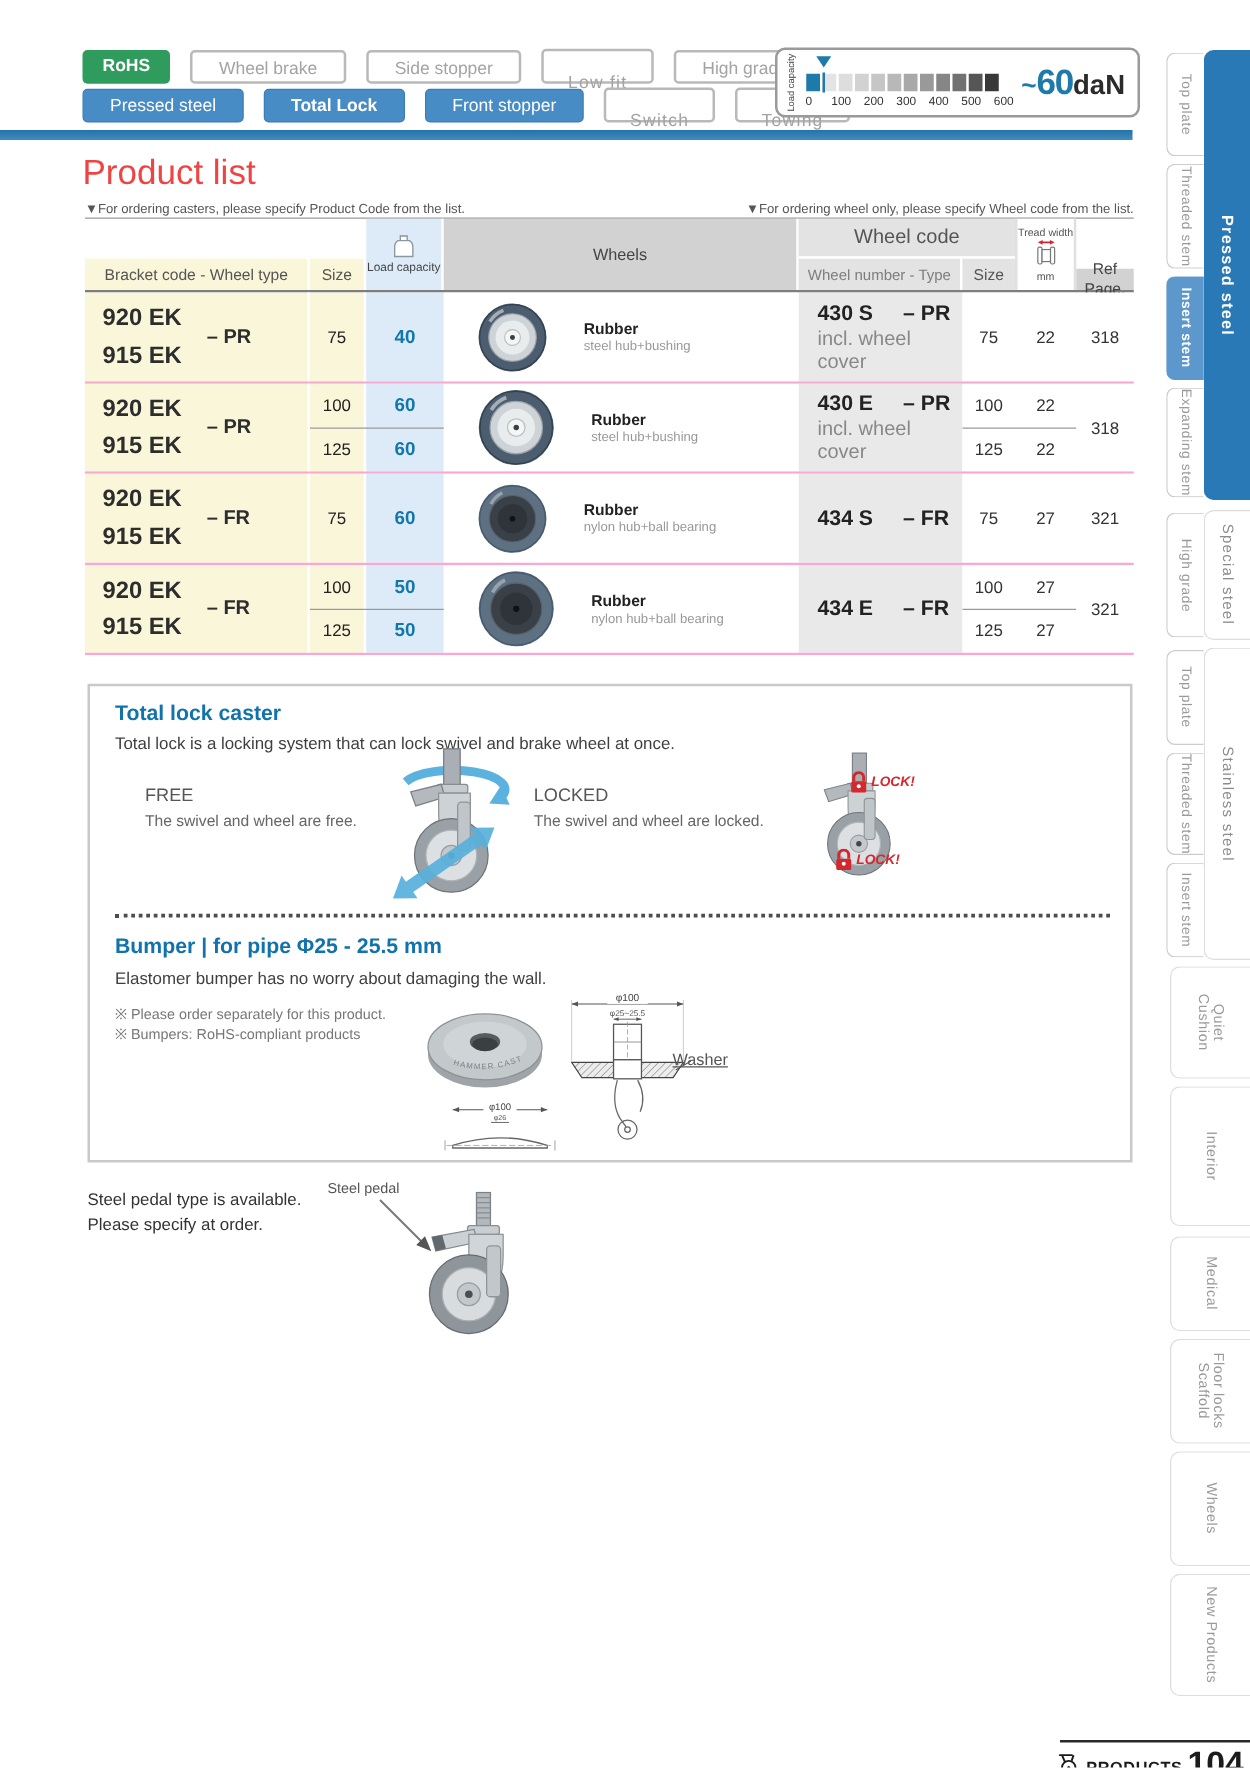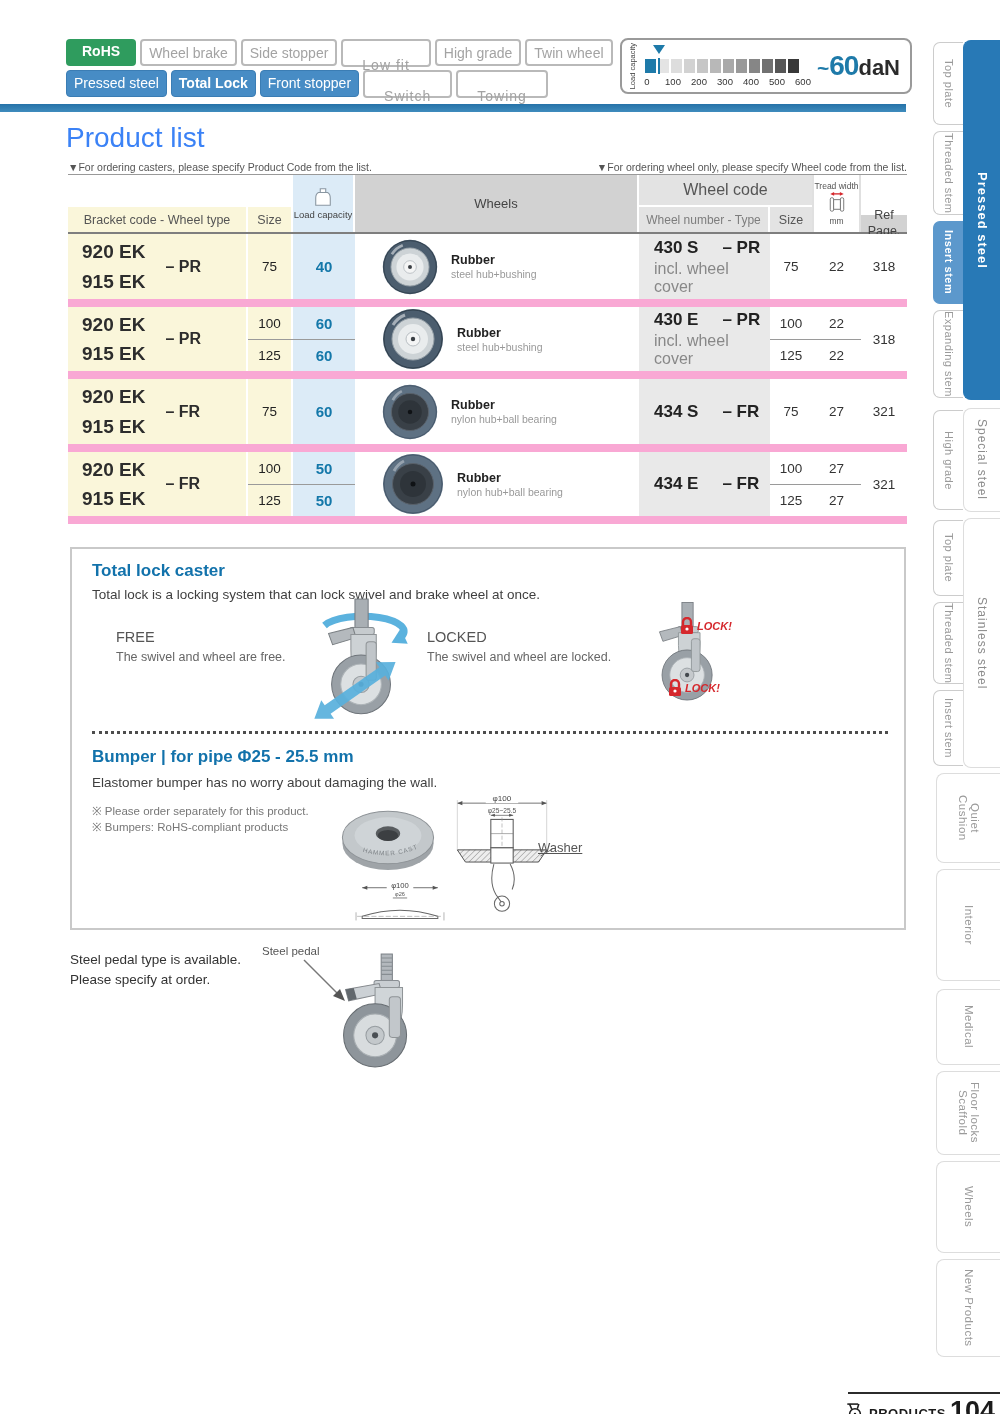--- a/index.html
+++ b/index.html
@@ -1,22 +1,22 @@
 <!DOCTYPE html>
 <html><head>
 <meta charset="utf-8">
 <style>
   * { margin:0; padding:0; box-sizing:border-box; }
   body { font-family:"Liberation Sans", sans-serif; background:#fff; }
   .page { position:relative; width:1000px; height:1414px; background:#fff; overflow:hidden; }
 
   
   .badges { position:absolute; left:66px; top:39px; }
-  .badge-row { display:flex; gap:4px; margin-bottom:3px; }
-  .badge { height:27px; line-height:24px; padding:0 7px; border-radius:4px; font-size:14px; text-align:center; }
+  .badge-row { display:flex; gap:16px; margin-bottom:3px;align-items:center; }
+  .badge { height:27px; line-height:24px; padding:0 21px; border-radius:4px; font-size:14px; text-align:center; }
   .badge.green { background:#2f9c5e; color:#fff; font-weight:bold; padding:0 16px; }
   .badge.blue { background:#478cc5; color:#fff; border:1px solid #3b7db4; }
   .badge.blue.bold { font-weight:bold; }
   .badge.outline { border:2px solid #b9b9b9; color:#a3a3a3; background:#fff; }
   .badge.wide { padding:12px 19px; letter-spacing:1px; }
 
   
   .gauge { position:absolute; left:620px; top:38px; width:292px; height:56px; border:2px solid #9a9a9a; border-radius:8px; display:flex; align-items:center; padding:0 10px 0 6px; background:#fff; }
   .gauge-axis { writing-mode:vertical-rl; transform:rotate(180deg); font-size:7.5px; color:#444; width:11px; text-align:center; }
   .gauge-scale { position:relative; width:168px; height:48px; margin-left:4px; }
@@ -32,48 +32,48 @@
   .gauge-marker { position:absolute; left:16px; top:3px; width:0; height:0; border-left:6px solid transparent; border-right:6px solid transparent; border-top:9px solid #1e7aa9; transform:translateX(-50%); }
   .gauge-labels { position:absolute; left:2px; top:34px; width:156px; height:12px; }
   .gauge-labels span { position:absolute; transform:translateX(-50%); font-size:9.5px; color:#333; }
   .gauge-value { margin-left:auto; display:flex; align-items:baseline; }
   .gv-tilde { color:#1e7aa9; font-size:21px; font-weight:bold; }
   .gv-num { color:#1e7aa9; font-size:28px; font-weight:bold; letter-spacing:-1px; }
   .gv-unit { color:#2b2b2b; font-size:22px; font-weight:bold; }
 
   .blue-bar { position:absolute; left:0; top:104px; width:906px; height:8px; background:linear-gradient(#2572a8,#3f8cbd); }
 
-  .title { position:absolute; left:66px; top:122px; font-size:28px; color:#3b82f6; }
+  .title { position:absolute; left:66px; top:122px; font-size:28px; color:#ef4444; }
   .note-l { position:absolute; left:68px; top:161px; font-size:10.5px; color:#555; }
   .note-r { position:absolute; right:93px; top:161px; font-size:10.5px; color:#555; }
 
   
   .ptable { position:absolute; left:68px; top:174px; width:839px; border-top:1px solid #999; }
   .thead { display:grid; grid-template-columns:180px 45px 62px 284px 131px 42px 49px 46px; grid-template-rows:30px 27px; border-bottom:2px solid #7e7e7e; }
   .thead > div { display:flex; align-items:center; justify-content:center; }
   .h-product { grid-column:1/3; grid-row:1; background:#faf6da; font-size:17px; color:#444; border-right:2px solid #fff; }
   .h-bracket { grid-column:1; grid-row:2; background:#faf6da; font-size:12.5px; color:#555; border-top:2px solid #fff; border-right:2px solid #fff; }
   .h-size1 { grid-column:2; grid-row:2; background:#faf6da; font-size:12.5px; color:#555; border-top:2px solid #fff; border-right:2px solid #fff; }
   .h-load { grid-column:3; grid-row:1/3; background:#dcebf7; flex-direction:column; gap:2px; font-size:9.5px; color:#444; border-right:2px solid #fff; }
   .h-wheels { grid-column:4; grid-row:1/3; background:#d2d2d2; font-size:13px; color:#444; border-right:2px solid #fff; }
   .h-wcode { grid-column:5/7; grid-row:1; background:#e3e3e3; font-size:16px; color:#555; }
   .h-wnum { grid-column:5; grid-row:2; background:#e3e3e3; font-size:12px; color:#7d7d7d; border-top:2px solid #fff; border-right:2px solid #fff; }
   .h-wsize { grid-column:6; grid-row:2; background:#e3e3e3; font-size:12.5px; color:#555; border-top:2px solid #fff; }
   .h-tread { grid-column:7; grid-row:1/3; background:#fff; flex-direction:column; font-size:8.5px; color:#555; border-right:2px solid #e0e0e0; border-left:2px solid #e0e0e0; }
   .h-ref { grid-column:8; grid-row:1/3; background:#d2d2d2; font-size:12.5px; color:#444; text-align:center; line-height:1.25;margin-top:40px; }
-  .trow { display:grid; grid-template-columns:180px 45px 62px 284px 131px 42px 49px 46px; height:73px; position:relative; border-bottom:8px solid #f9a8d4; }
+  .trow { display:grid; grid-template-columns:180px 45px 62px 284px 131px 42px 49px 46px; height:73px; position:relative; border-bottom:2px solid #f9a8d4; }
   .c-bracket { background:#faf6da; display:flex; align-items:center; padding-left:14px; border-right:2px solid #fff; }
   .codes div { font-size:19px; font-weight:bold; color:#2d2d2d; line-height:1.55; }
   .ctype { font-size:16px; font-weight:bold; color:#2d2d2d; margin-left:20px; }
   .c-size { background:#faf6da; display:flex; flex-direction:column; border-right:2px solid #fff; }
   .c-load { background:#dcebf7; display:flex; flex-direction:column; }
   .c-size div, .c-load div { flex:1; display:flex; align-items:center; justify-content:center; }
   .c-size div { font-size:13.5px; color:#222; }
   .c-load div { font-size:15px; font-weight:bold; color:#1377a9; }
-  .c-wheels { background:#fff; display:flex; align-items:center; padding-left:26px; gap:12px; }
+  .c-wheels { background:#fff; display:flex; align-items:center; padding-left:26px; gap:28px; }
   .wmat { font-size:12.5px; font-weight:bold; color:#222; }
   .whub { font-size:10.5px; color:#999; margin-top:1px; }
   .c-wnum { background:#e9e9e9; display:flex; flex-direction:column; justify-content:center; padding-left:15px; }
   .wnum-line { display:flex; gap:24px; font-size:17px; font-weight:bold; color:#222; }
   .wnote { font-size:16px; color:#888; margin-top:2px; }
   .c-wsize, .c-tread { background:#fff; display:flex; flex-direction:column; }
   .c-wsize div, .c-tread div { flex:1; display:flex; align-items:center; justify-content:center; font-size:13.5px; color:#333; }
   .c-ref { background:#fff; display:flex; align-items:center; justify-content:center; font-size:13.5px; color:#333; }
   .div-l { position:absolute; left:180px; top:50%; width:107px; border-top:1.5px solid #9a9a9a; }
   .div-r { position:absolute; left:702px; top:50%; width:91px; border-top:1.5px solid #9a9a9a; }

